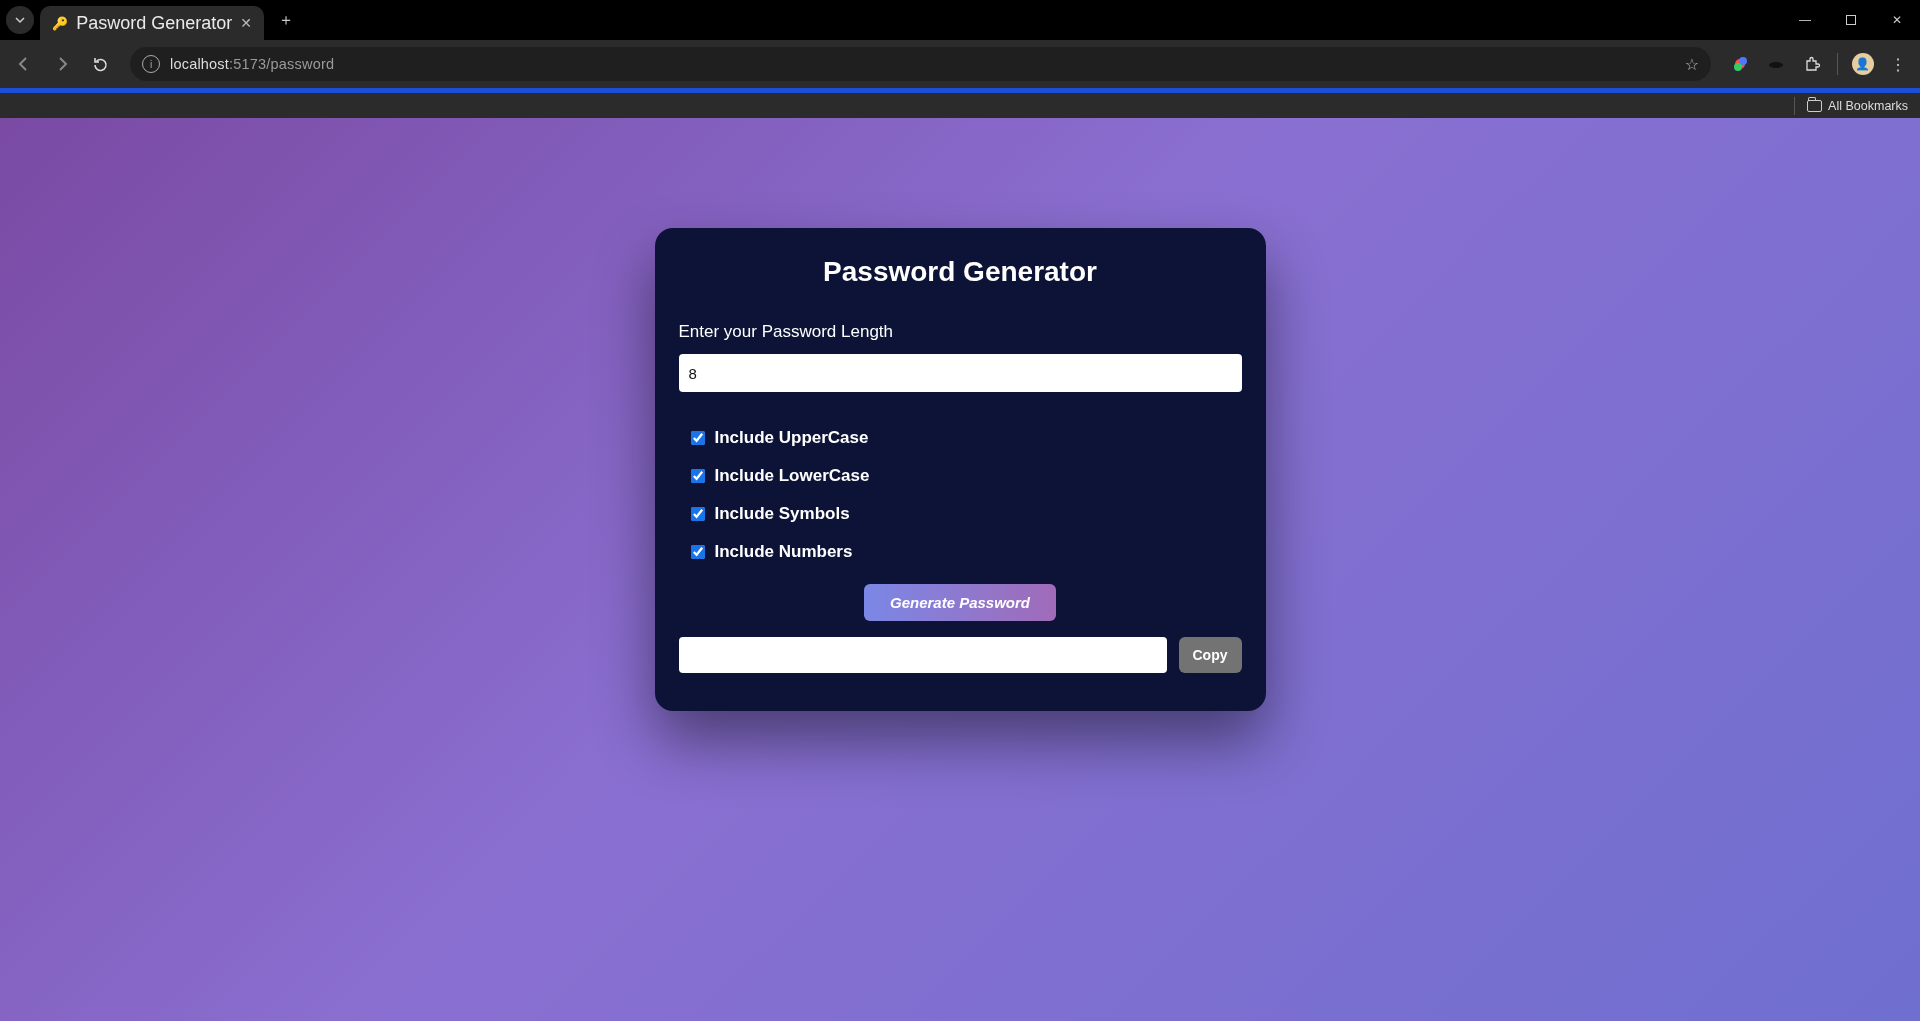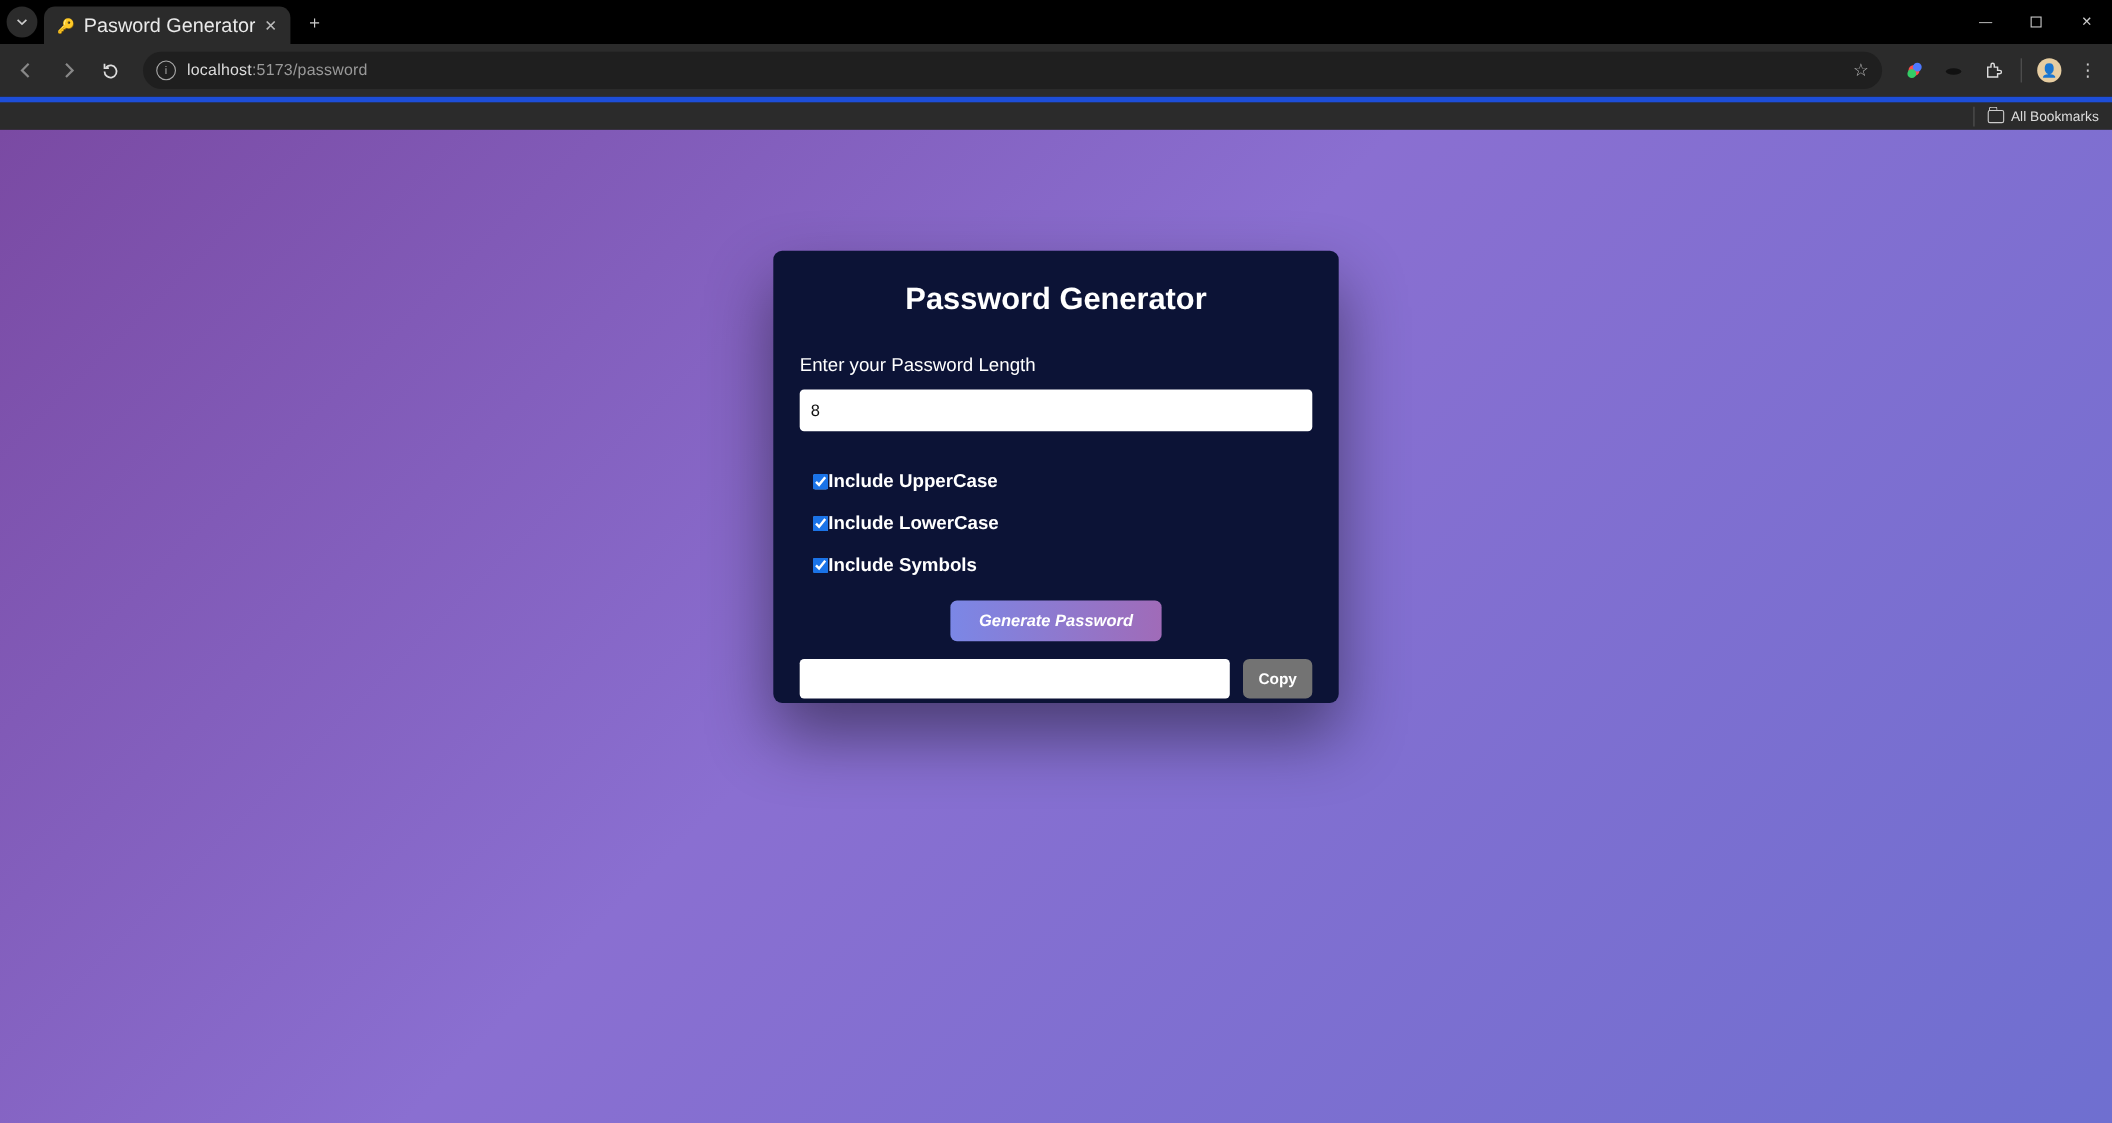--- a/index.html
+++ b/index.html
@@ -52,32 +52,32 @@
 
   
   .viewport {
     flex: 1; overflow: auto;
     background: linear-gradient(135deg, #7a4aa3 0%, #8a6fd1 45%, #6f6fd0 100%);
     display: flex; align-items: flex-start; justify-content: center;
     padding-top: 110px;
   }
 
   .card {
-    width: 514px; background: #0c1336; color: #fff;
-    border-radius: 8px; padding: 28px 24px 4px;
+    width: 611px; background: #0c1336; color: #fff;
+    border-radius: 18px; padding: 28px 24px 38px;
     box-shadow: 0 30px 60px rgba(0,0,0,.45);
   }
   .card h1 { text-align: center; font-size: 28px; font-weight: 800; margin-bottom: 34px; }
   .field-label { font-size: 17px; font-weight: 400; margin-bottom: 12px; }
   .length-input {
     width: 100%; height: 38px; border: none; border-radius: 4px;
     padding: 0 10px; font-size: 15px; color: #111; background: #fff; outline: none;
   }
   .options { margin: 36px 0 22px 12px; display: flex; flex-direction: column; gap: 18px; }
-  .option { display: flex; align-items: center; font-size: 17px; font-weight: 600; }
+  .option { display: flex; align-items: center; gap: 10px; font-size: 17px; font-weight: 600; }
   .option input[type=checkbox] { width: 14px; height: 14px; accent-color: #1a73e8; }
   .generate-row { display:flex; justify-content:center; }
   .btn-generate {
     border: none; cursor: pointer; color: #fff; font-weight: 700; font-size: 15px;
     padding: 10px 26px; border-radius: 6px;
     background: linear-gradient(90deg, #7b87e6, #a06bb8);
     font-style: italic;
   }
   .result-row { display:flex; gap:12px; margin-top:16px; align-items:stretch; }
   .result-input {
@@ -185,20 +185,24 @@
         <span>Include UpperCase</span>
       </label>
       <label class="option">
         <input type="checkbox" checked="" style="">
         <span>Include LowerCase</span>
       </label>
       <label class="option">
         <input type="checkbox" checked="" style="">
         <span>Include Symbols</span>
       </label>
+      <label class="option">
+        <input type="checkbox" checked="" style="">
+        <span>Include Numbers</span>
+      </label>
     </div>
 
     <div class="generate-row">
       <button class="btn-generate">Generate Password</button>
     </div>
 
     <div class="result-row">
       <input class="result-input" type="text" readonly="" value="" style="">
       <button class="btn-copy">Copy</button>
     </div>

